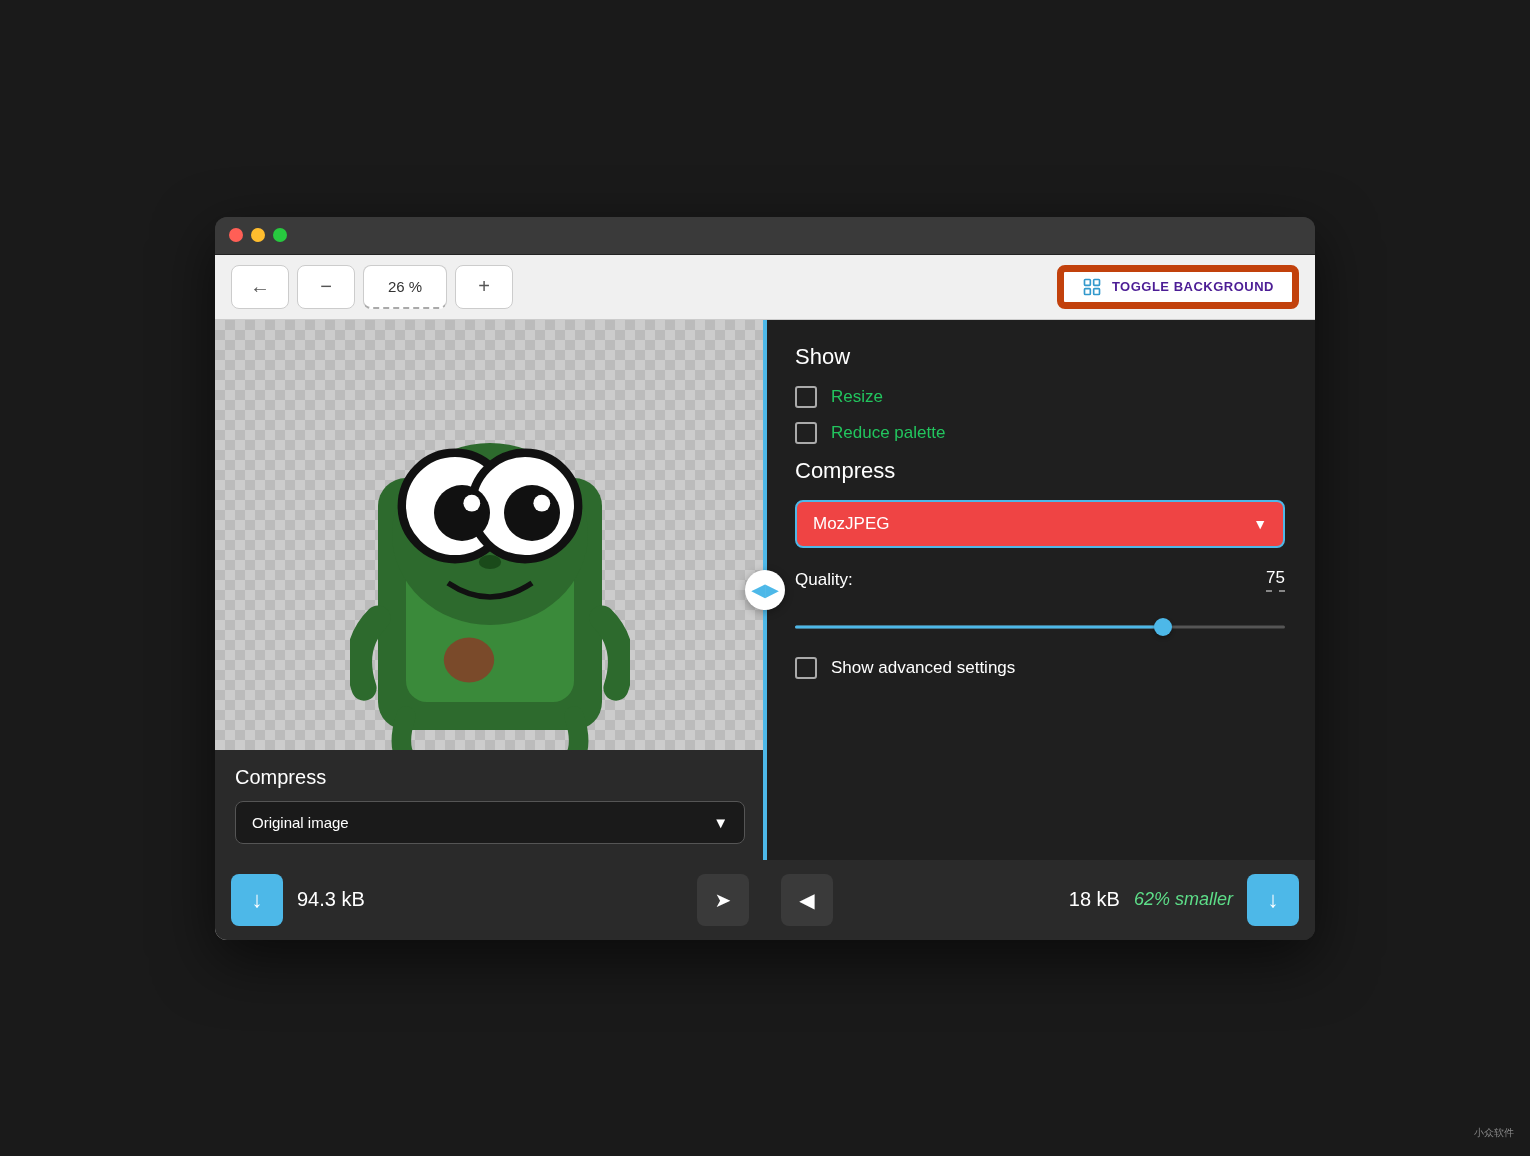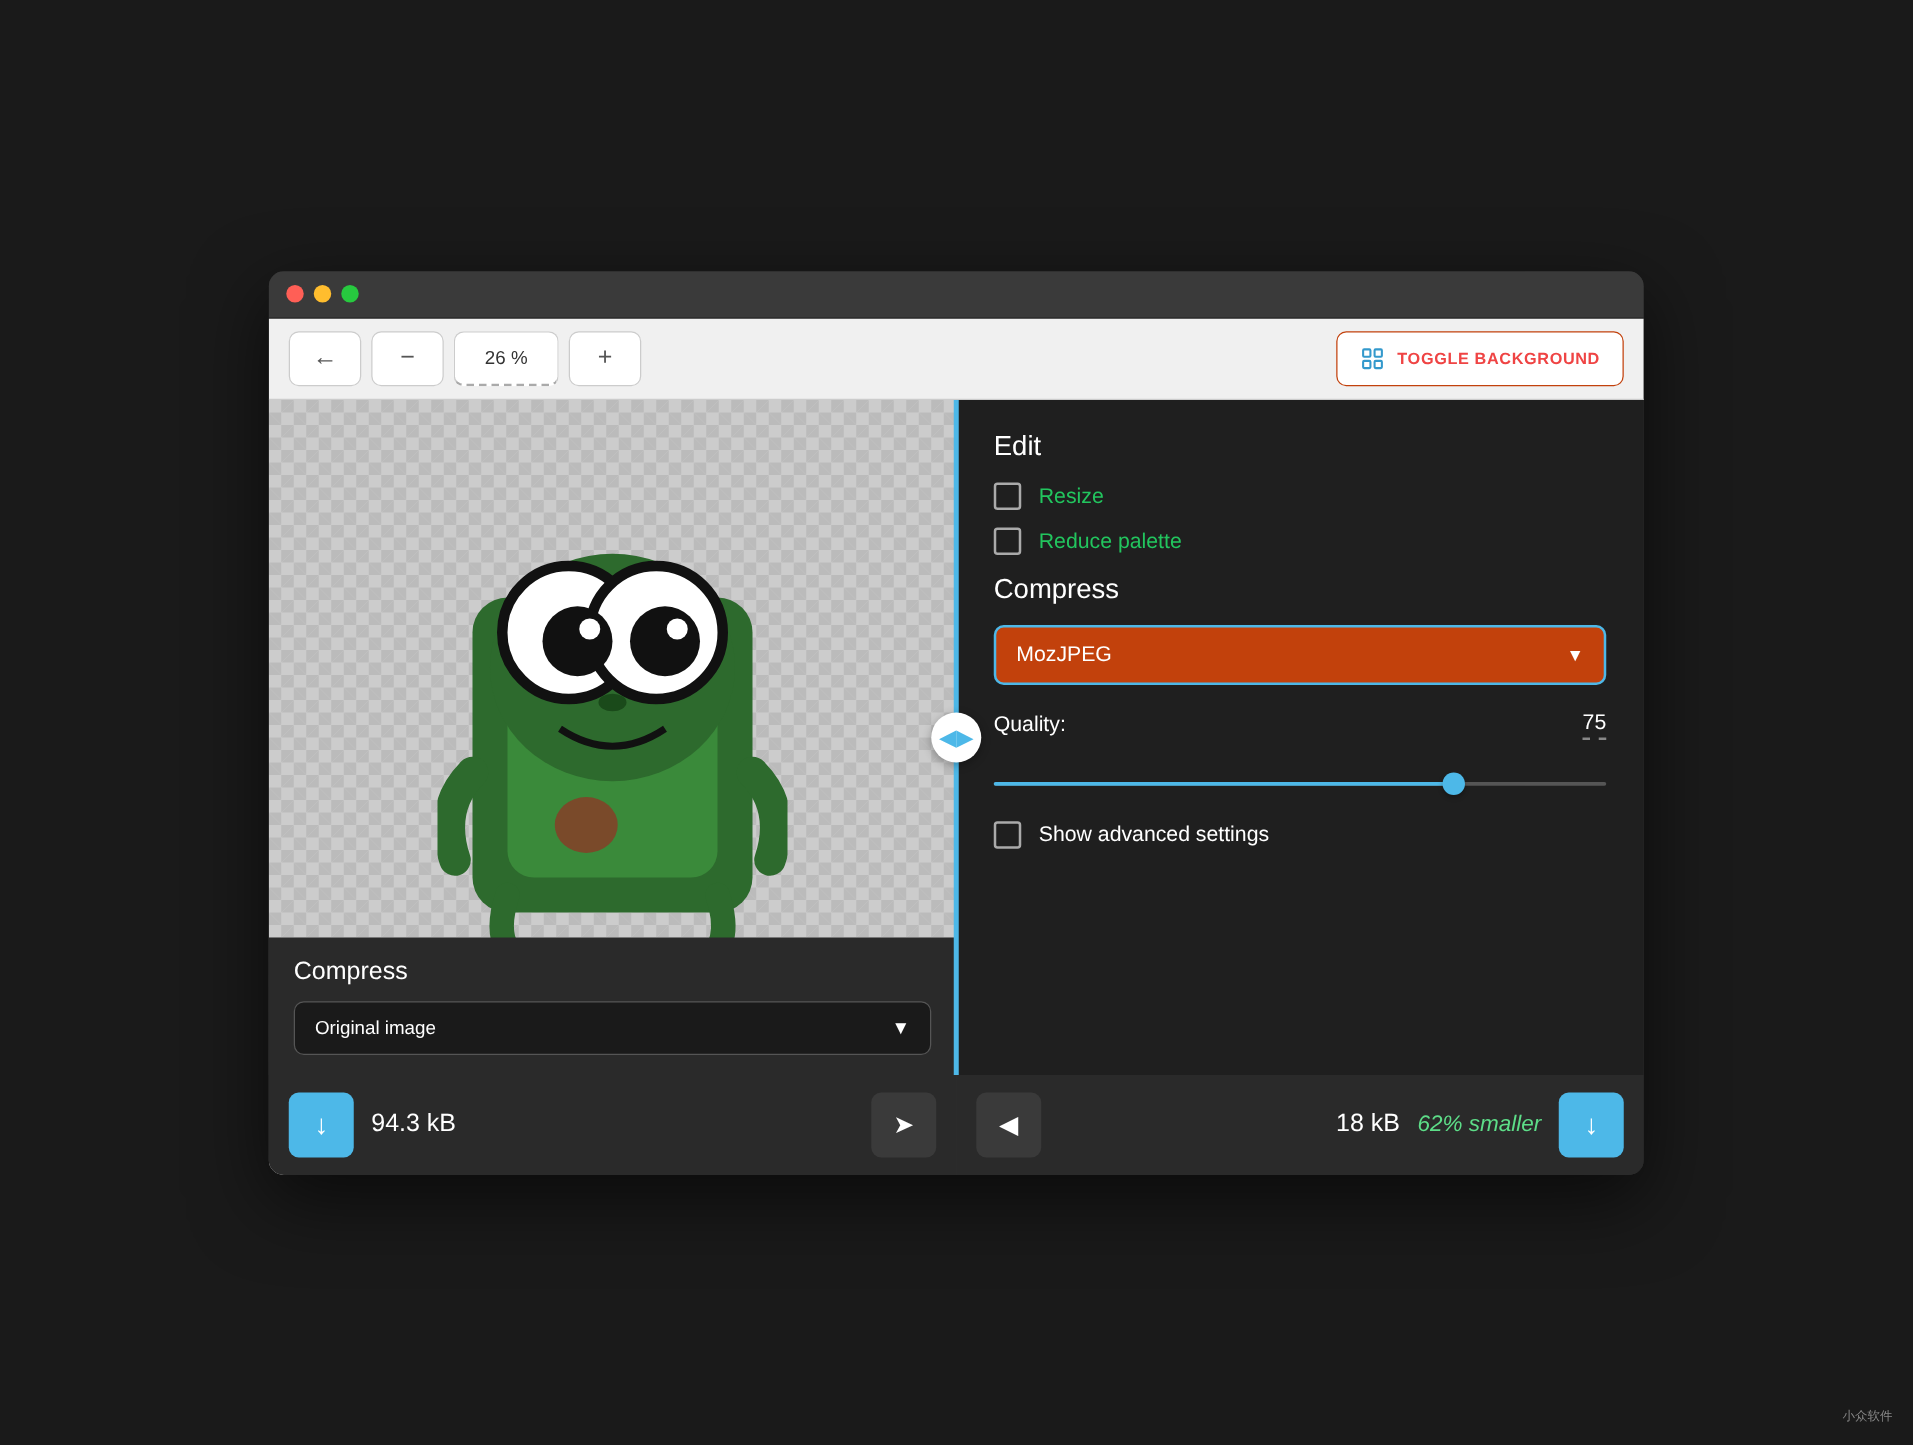--- a/index.html
+++ b/index.html
@@ -66,29 +66,29 @@
       height: 44px;
       display: flex;
       align-items: center;
       justify-content: center;
       font-size: 15px;
       color: #333;
       border-bottom: 2px dashed #aaa;
     }
     .toolbar-toggle {
       background: white;
-      border: 1px solid #c2410c;
+      border: 7px solid #c2410c;
       border-radius: 8px;
       height: 44px;
       padding: 0 18px;
       display: flex;
       align-items: center;
       gap: 10px;
       cursor: pointer;
-      color: #ef4444;
+      color: #4c1d95;
       font-size: 13px;
       font-weight: 600;
       letter-spacing: 0.5px;
       margin-left: auto;
     }
     .toggle-icon {
       width: 20px;
       height: 20px;
       color: #3399cc;
     }
@@ -213,21 +213,21 @@
       color: #22c55e;
       font-size: 17px;
     }
     .compress-title {
       color: white;
       font-size: 22px;
       font-weight: 500;
       margin-bottom: 16px;
     }
     .codec-select {
-      background: #c2410c;
+      background: #ef4444;
       border: 2px solid #4db8e8;
       border-radius: 8px;
       color: white;
       font-size: 17px;
       padding: 12px 16px;
       width: 100%;
       display: flex;
       align-items: center;
       justify-content: space-between;
       cursor: pointer;
@@ -495,21 +495,21 @@
 
     <div class="divider">
       <div class="divider-handle">
         <span class="divider-arrows">◀▶</span>
       </div>
     </div>
 
     <div class="panel-right">
 
       <div class="settings-panel">
-        <div class="settings-section-title">Edit</div>
+        <div class="settings-section-title">Show</div>
 
         <div class="checkbox-row">
           <div class="checkbox-box"></div>
           <span class="checkbox-label">Resize</span>
         </div>
 
         <div class="checkbox-row">
           <div class="checkbox-box"></div>
           <span class="checkbox-label">Reduce palette</span>
         </div>

